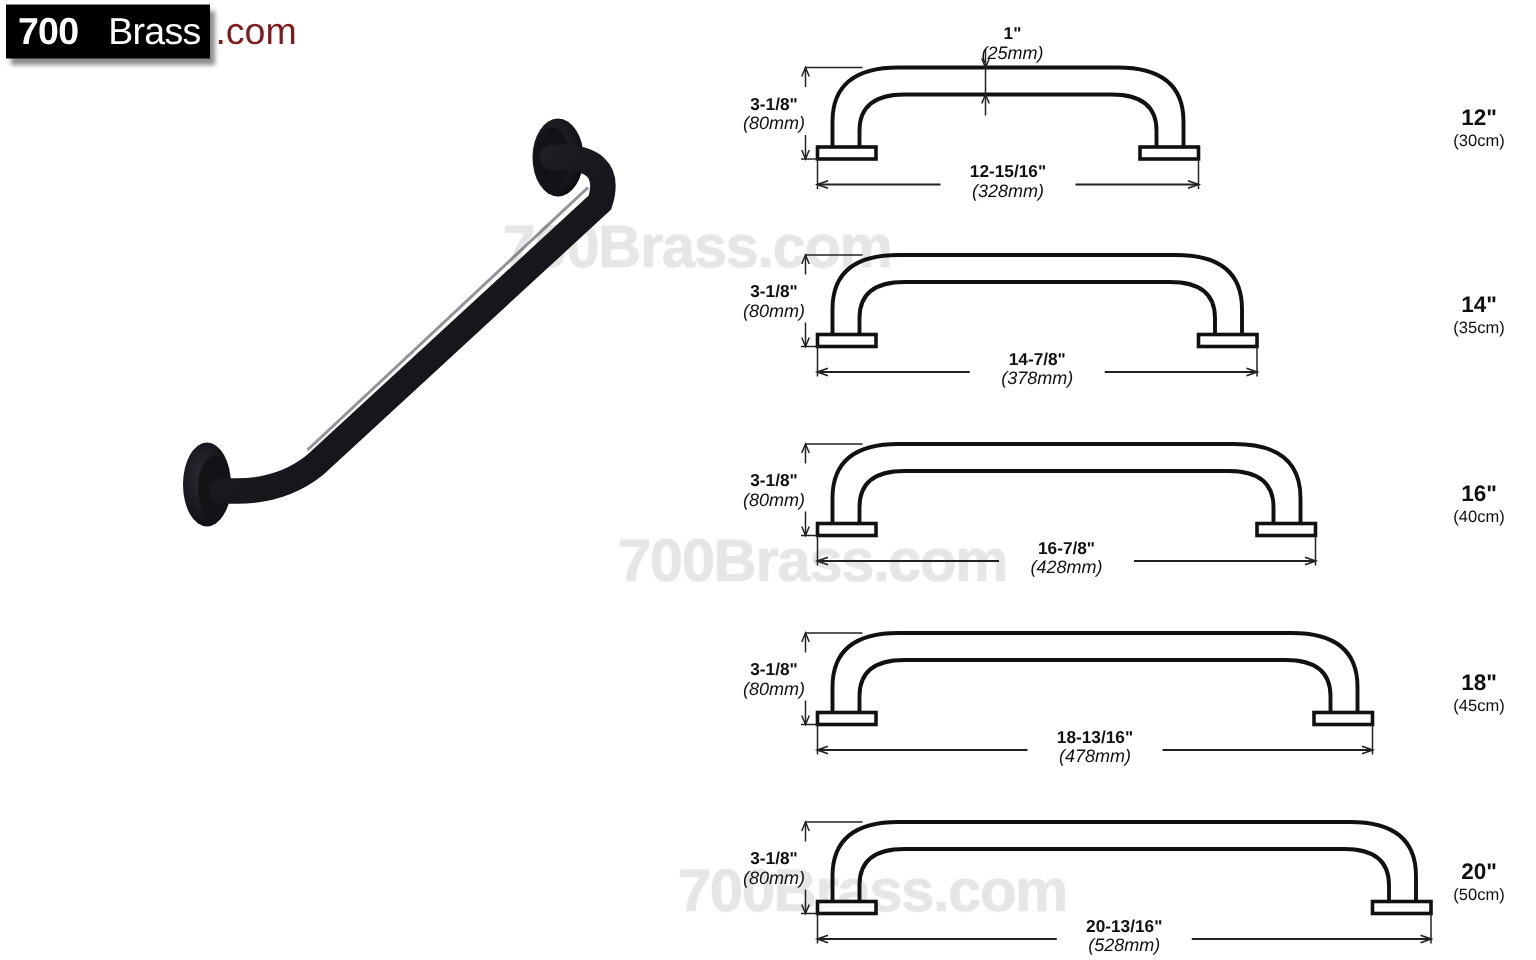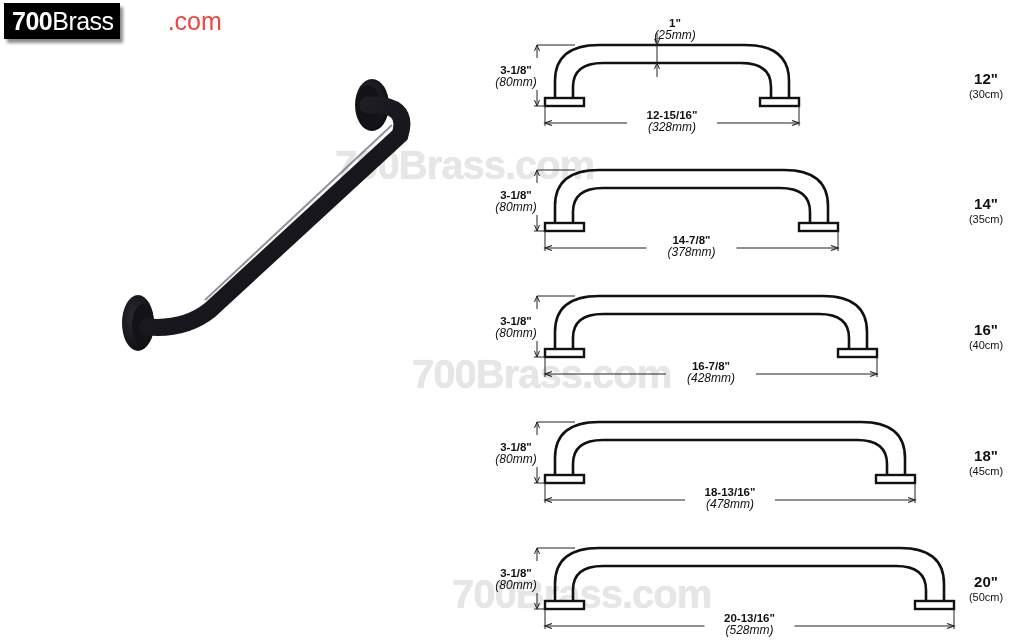--- a/index.html
+++ b/index.html
@@ -3,30 +3,30 @@
 <meta charset="utf-8">
 <style>
   html, body { margin:0; padding:0; }
   body {
     width:1024px; height:640px; overflow:hidden; position:relative;
     background:#ffffff;
     font-family:"Liberation Sans", sans-serif;
   }
   .logo {
     position:absolute; left:4px; top:3px; height:36px;
-    display:flex; align-items:center;gap:44px;
+    display:flex; align-items:center;
   }
   .logo-box {
     background:#000; color:#fff; height:36px; padding:0 6px 0 8px;
     display:flex; align-items:center; font-size:25px; letter-spacing:-0.5px;
     box-shadow:3px 4px 3px rgba(0,0,0,0.45);
   }
   .logo-box .bold { font-weight:bold; }
-  .logo-box .light { font-weight:normal; }
-  .logo-suffix { color:#ef4444; font-size:25px; margin-left:4px; }
+  .logo-box .light { font-weight:normal;padding-left:20px; }
+  .logo-suffix { color:#7f1d1d; font-size:25px; margin-left:4px; }
 
   .watermark {
     position:absolute; color:#e6e6e6; font-size:40px; font-weight:bold;
     letter-spacing:-1px; text-shadow:0 0 1px #dcdcdc; white-space:nowrap;
     z-index:0; font-family:"Liberation Sans", sans-serif;
   }
 
   #photo { position:absolute; left:110px; top:75px; width:320px; height:290px; z-index:1; }
   #diagrams { position:absolute; left:0; top:0; width:1024px; height:640px; z-index:2; }
 

